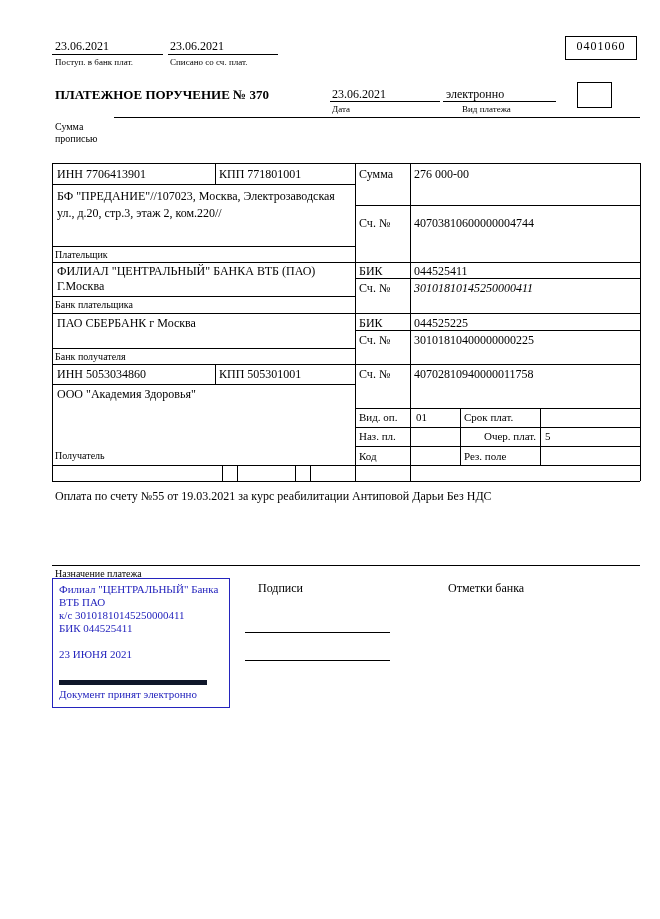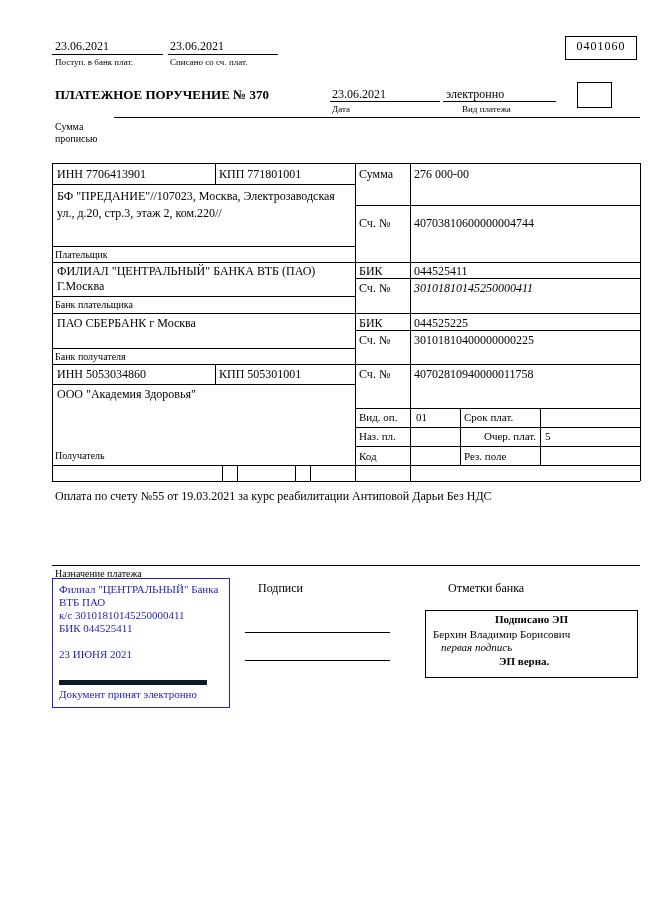--- a/index.html
+++ b/index.html
@@ -142,20 +142,14 @@
     <div>БИК 044525411</div>
     <div class="sdate">23 ИЮНЯ 2021</div>
     <div class="sstatus">Документ принят электронно</div>
   </div>
 
   <div class="abs t12" style="left:258px; top:581px;">Подписи</div>
   <div class="hl" style="left:245px; top:632px; width:145px;"></div>
   <div class="hl" style="left:245px; top:660px; width:145px;"></div>
 
   <div class="abs t12" style="left:448px; top:581px;">Отметки банка</div>
-  <div class="ep">
-    <div class="e1">Подписано ЭП</div>
-    <div class="e2">Берхин Владимир Борисович</div>
-    <div class="e3">первая подпись</div>
-    <div class="e4">ЭП верна.</div>
-  </div>
 
 </div>
 
 </body></html>

